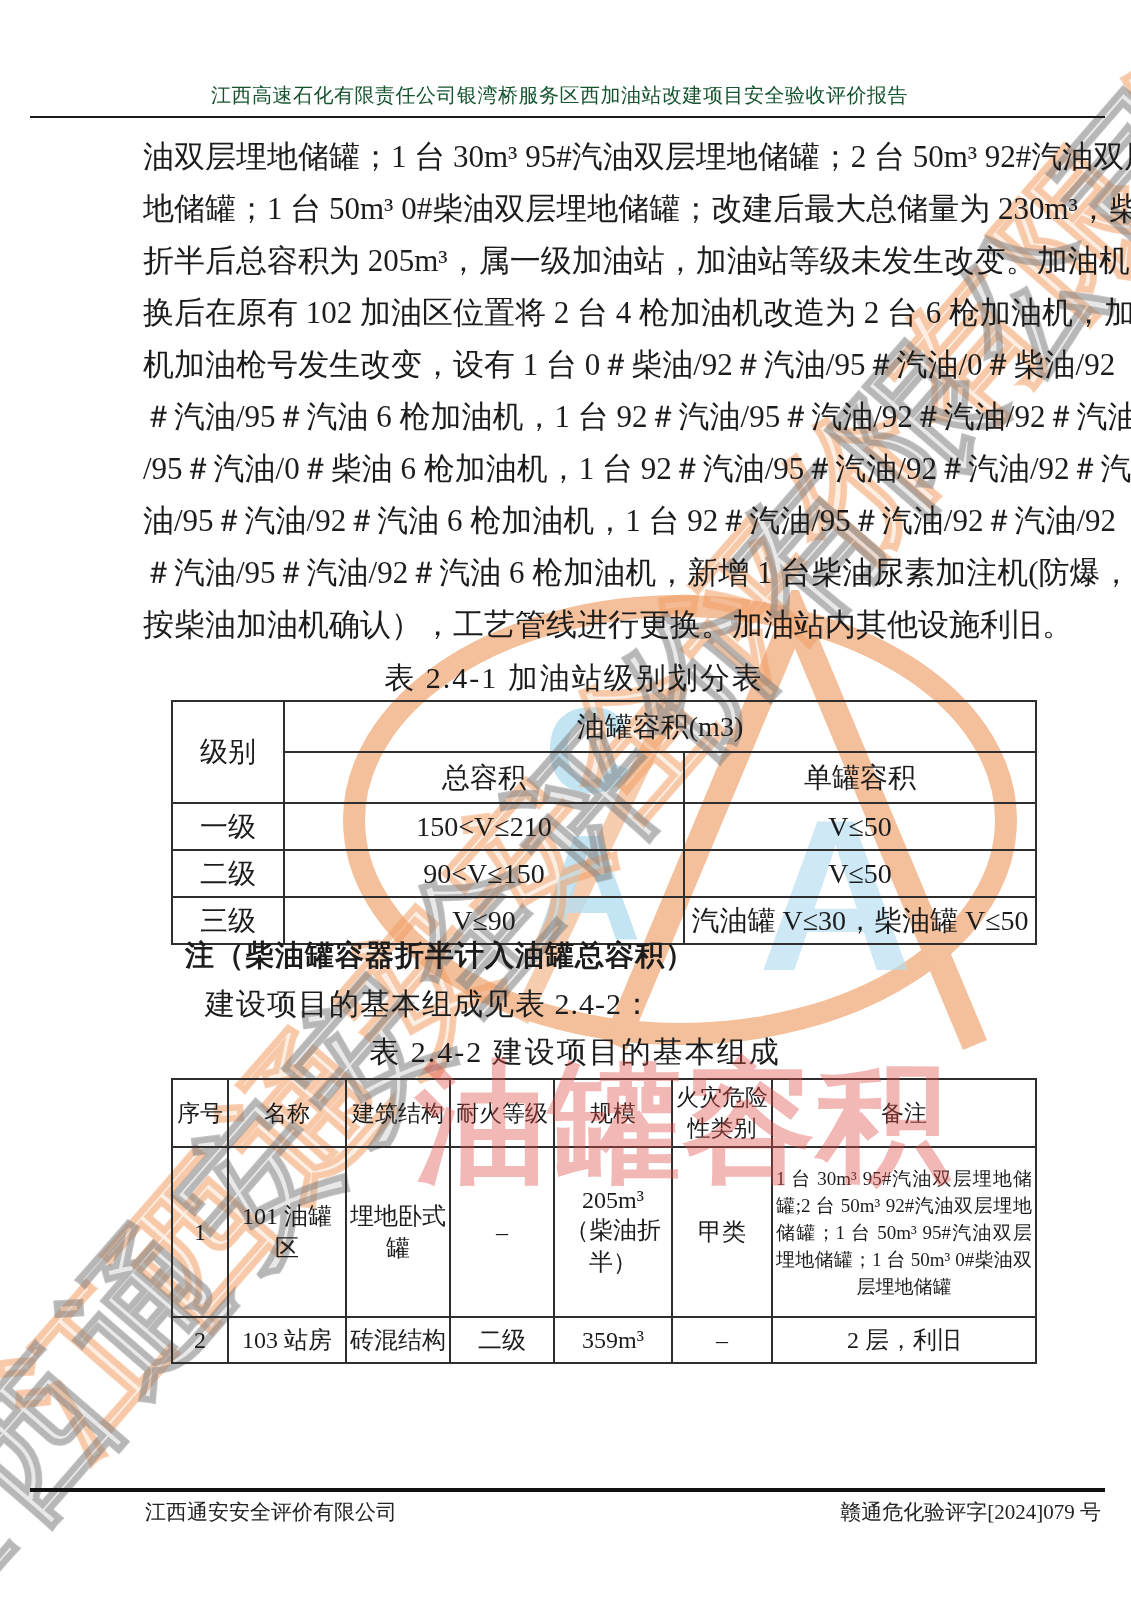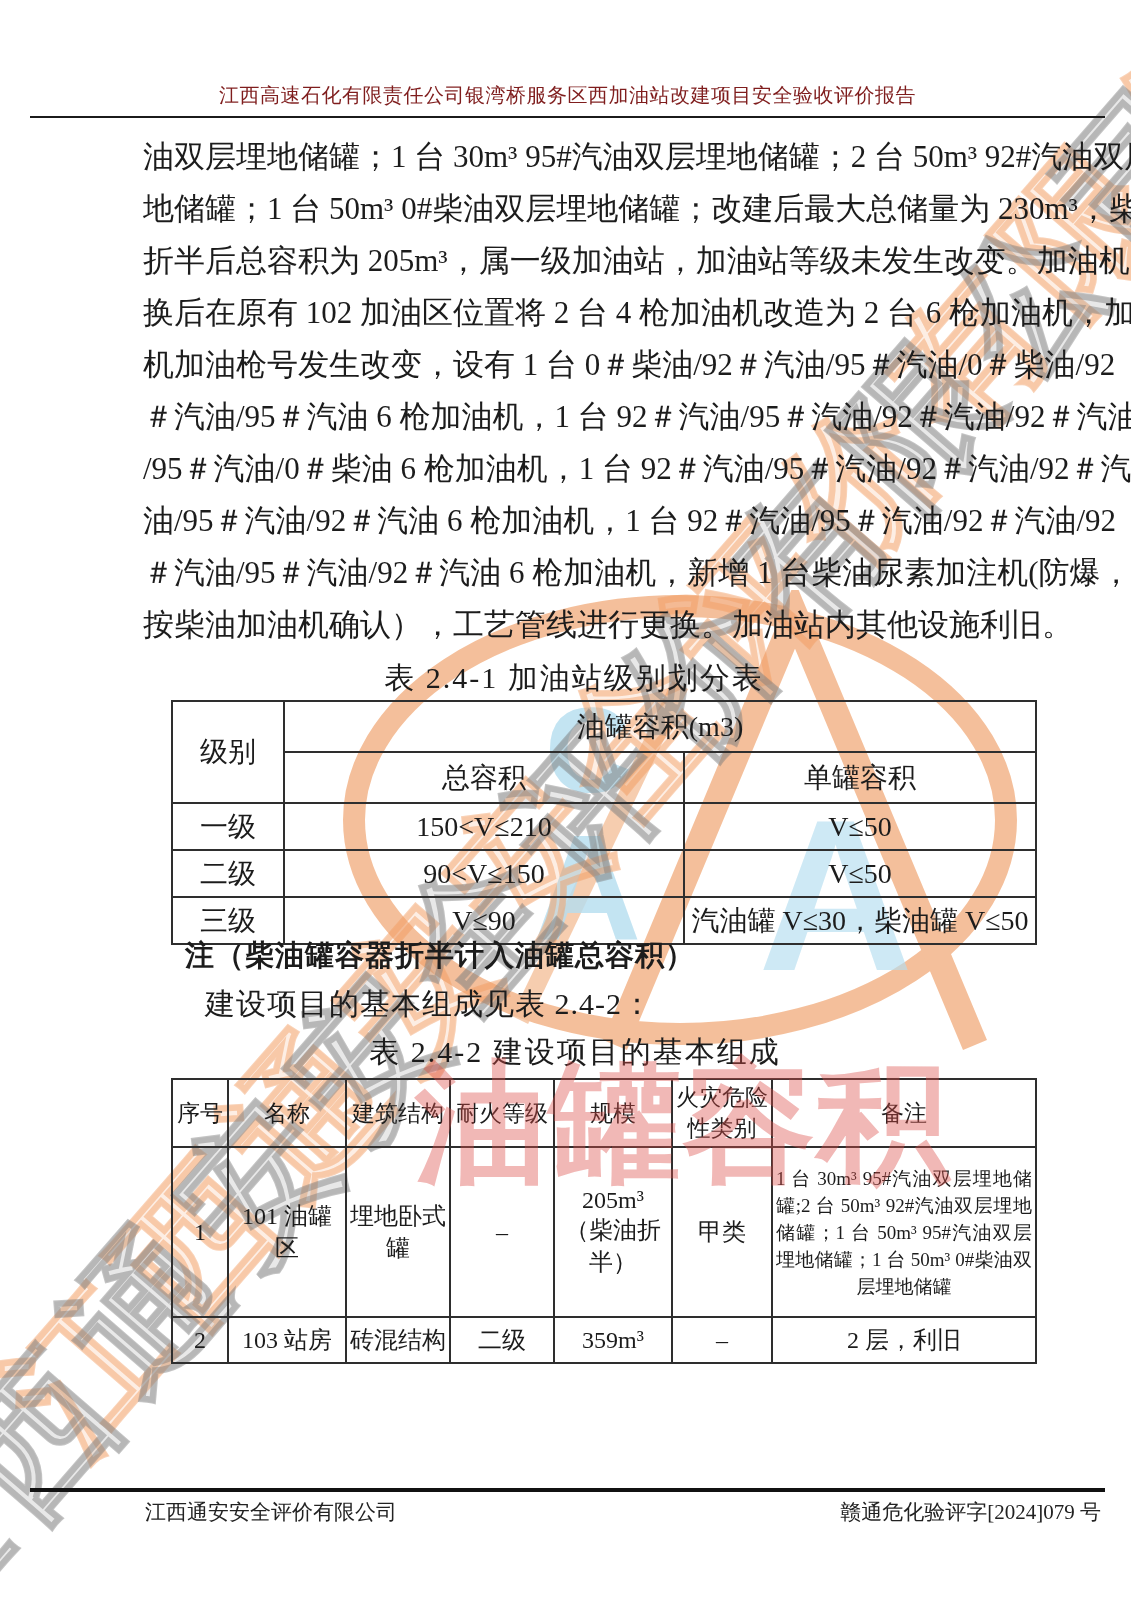--- a/index.html
+++ b/index.html
@@ -35,22 +35,22 @@
   }
   .wm-red{
     position:absolute;z-index:2;left:415px;top:1048px;
     font-size:132px;font-weight:bold;letter-spacing:2px;line-height:1.15;
     color:rgba(219,78,72,0.40);white-space:nowrap;pointer-events:none;
     font-family:"Liberation Serif","DejaVu Serif",serif;
   }
   
   .content{position:absolute;inset:0;z-index:1;}
   .hdr-title{
-    position:absolute;top:82px;left:30px;width:1075px;
-    text-align:center;font-size:20px;letter-spacing:.5px;color:#7f1d1d;
+    position:absolute;top:82px;left:22px;width:1075px;
+    text-align:center;font-size:20px;letter-spacing:.5px;color:#14532d;
   }
   .hdr-rule{position:absolute;top:116px;left:30px;width:1075px;height:2px;background:#1b1b1b;}
   .body-block{position:absolute;top:131px;left:143px;width:864px;}
   .bline{
     height:52px;line-height:52px;font-size:31px;
     text-align:justify;text-align-last:justify;white-space:nowrap;
   }
   .bline.last{text-align-last:left;}
   .t1-title{
     position:absolute;top:658px;left:142px;width:864px;

